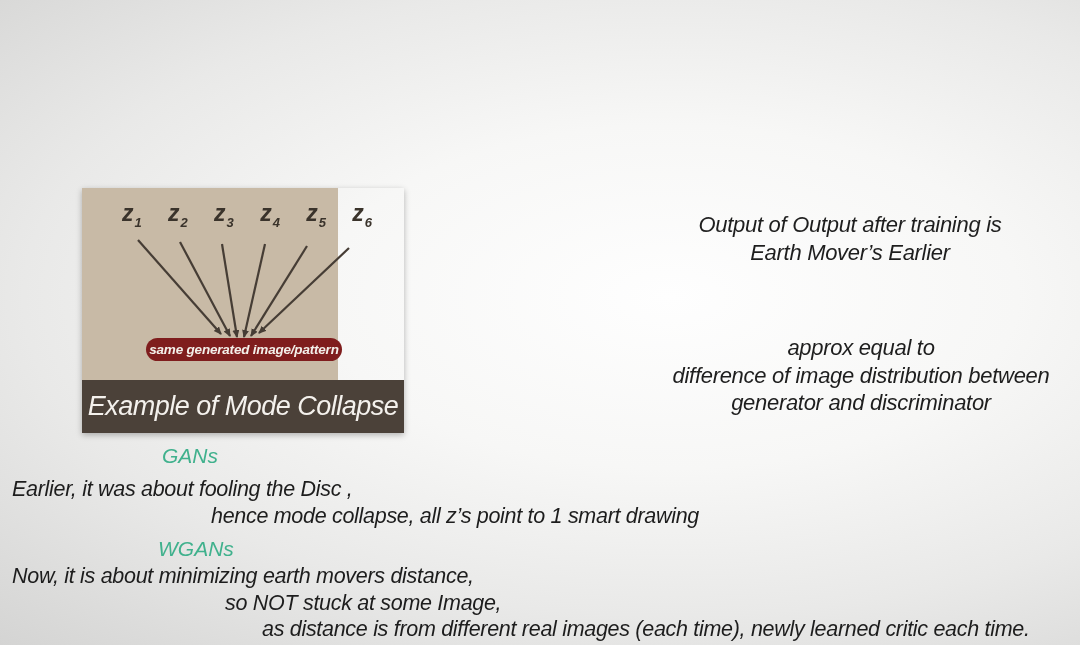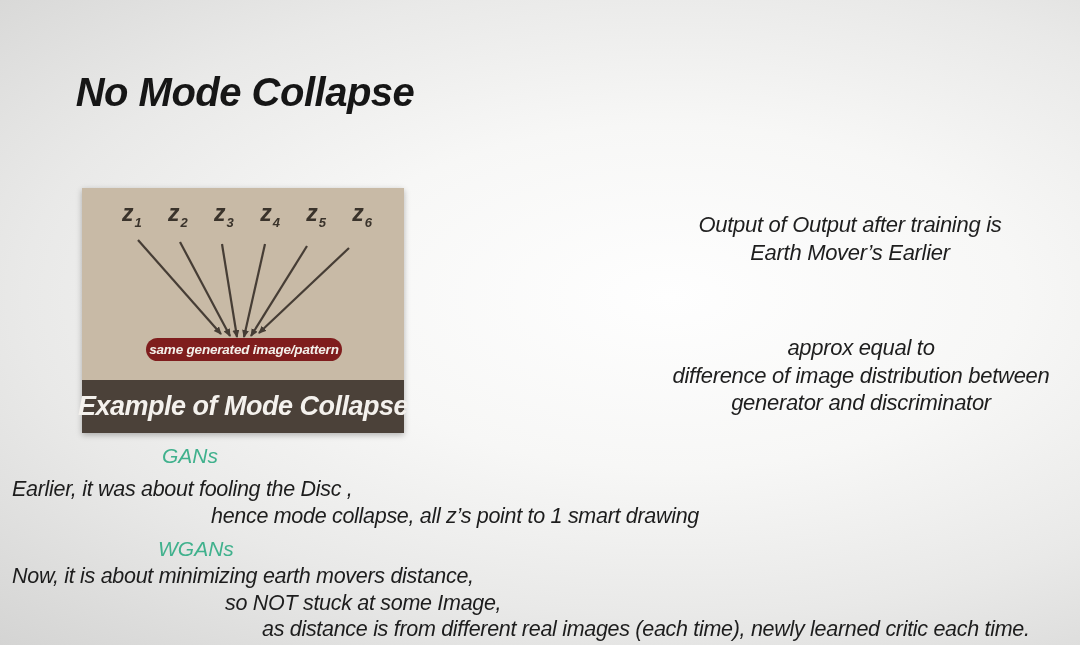--- a/index.html
+++ b/index.html
@@ -28,21 +28,21 @@
 
   
   .figure {
     position: absolute;
     left: 82px; top: 188px;
     width: 322px; height: 245px;
     box-shadow: 0 2px 6px rgba(0,0,0,0.28);
   }
   .figure-canvas {
     position: relative;
-    width: 322px; height: 192px;
+    width: 256px; height: 192px;
     background: #c8baa6;
   }
   .z-row {
     position: absolute;
     left: 40px; top: 14px; width: 250px;
     display: flex;
     justify-content: space-between;
   }
   .z-label {
     font-size: 23px;
@@ -68,21 +68,21 @@
     font-weight: 600;
     color: #f3f0ea;
     letter-spacing: -0.2px;
     white-space: nowrap;
   }
   .figure-caption {
     width: 322px; height: 53px;
     background: #4b4139;
     display: flex; align-items: center; justify-content: center;
     font-size: 27px;
-    font-weight: 700;
+    font-weight: 400;
     color: #f4f1ed;
     letter-spacing: -0.5px;
     white-space: nowrap;
   }
 
   
   .note-block {
     position: absolute;
     text-align: center;
     font-size: 22px;
@@ -116,21 +116,20 @@
   #wgans-label  { left: 158px; top: 537px; }
   #wgans-line-0 { left: 12px;  top: 564px; }
   #wgans-line-1 { left: 225px; top: 591px; }
   #wgans-line-2 { left: 262px; top: 617px; }
 </style>
 </head>
 <body>
 
 <div class="stage">
 
-  <div id="heading-left" class="heading">No Mode Collapse</div>
 
   <div class="figure">
     <div class="figure-canvas">
 
       <div class="z-row">
         <span class="z-label"><span>z</span><sub>1</sub></span>
         <span class="z-label"><span>z</span><sub>2</sub></span>
         <span class="z-label"><span>z</span><sub>3</sub></span>
         <span class="z-label"><span>z</span><sub>4</sub></span>
         <span class="z-label"><span>z</span><sub>5</sub></span>

